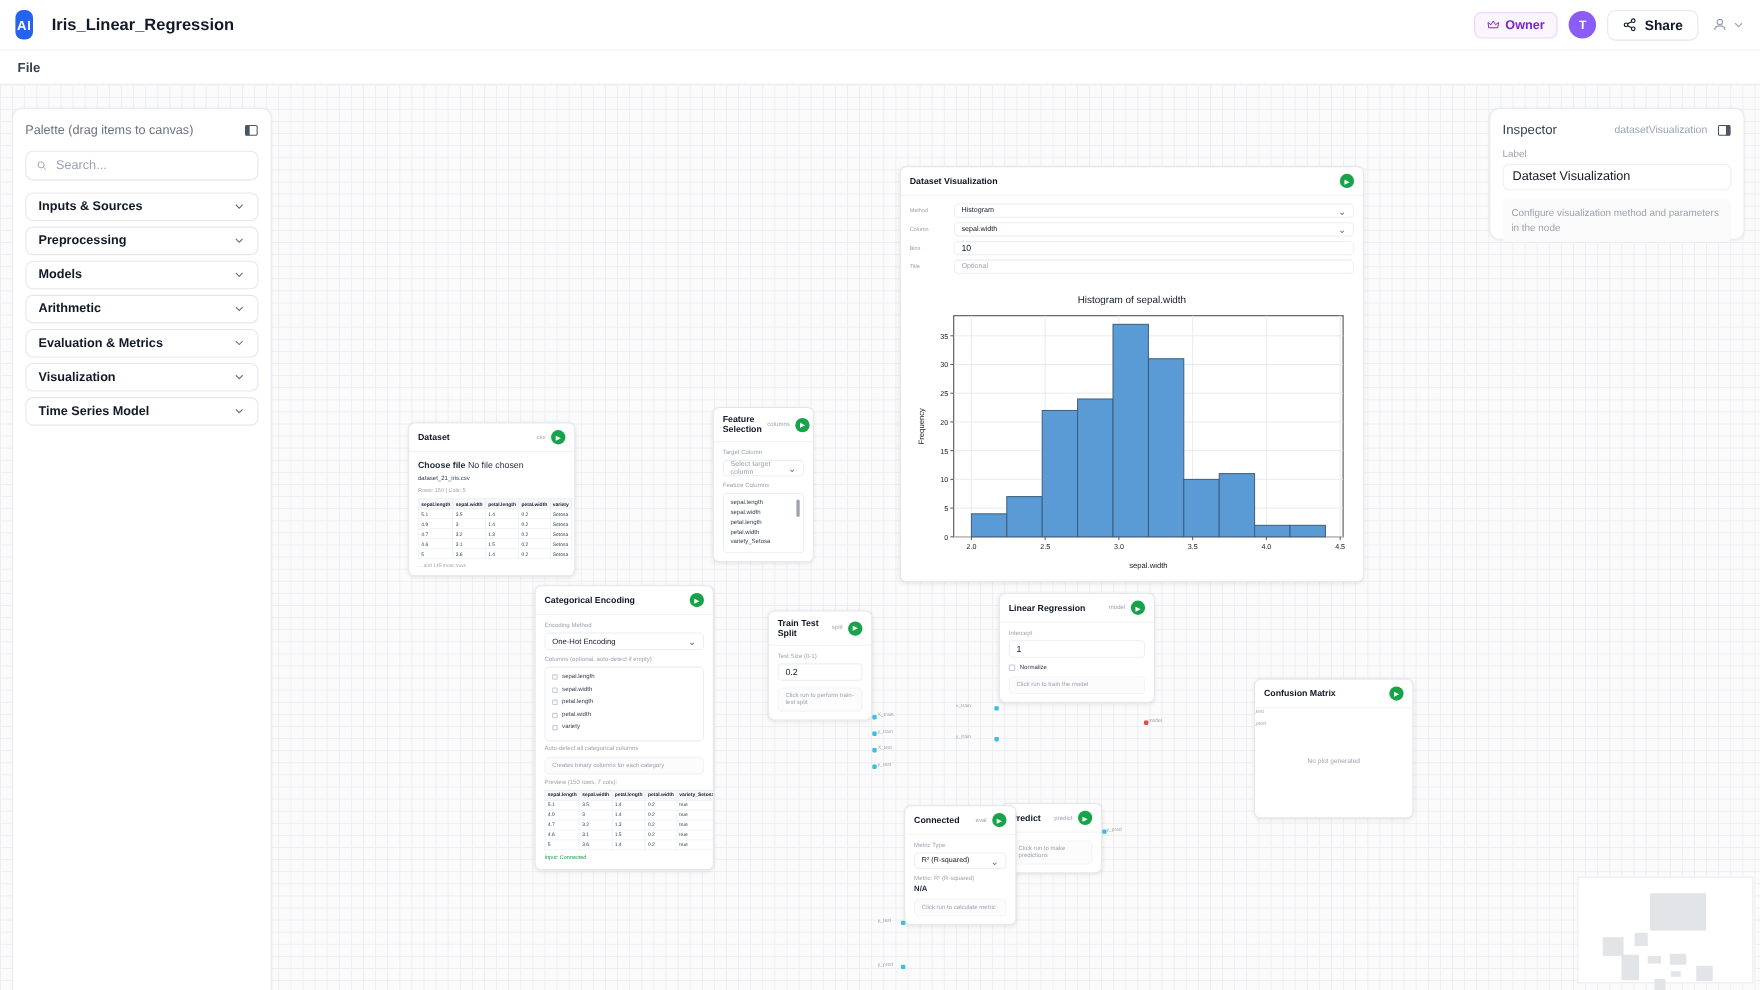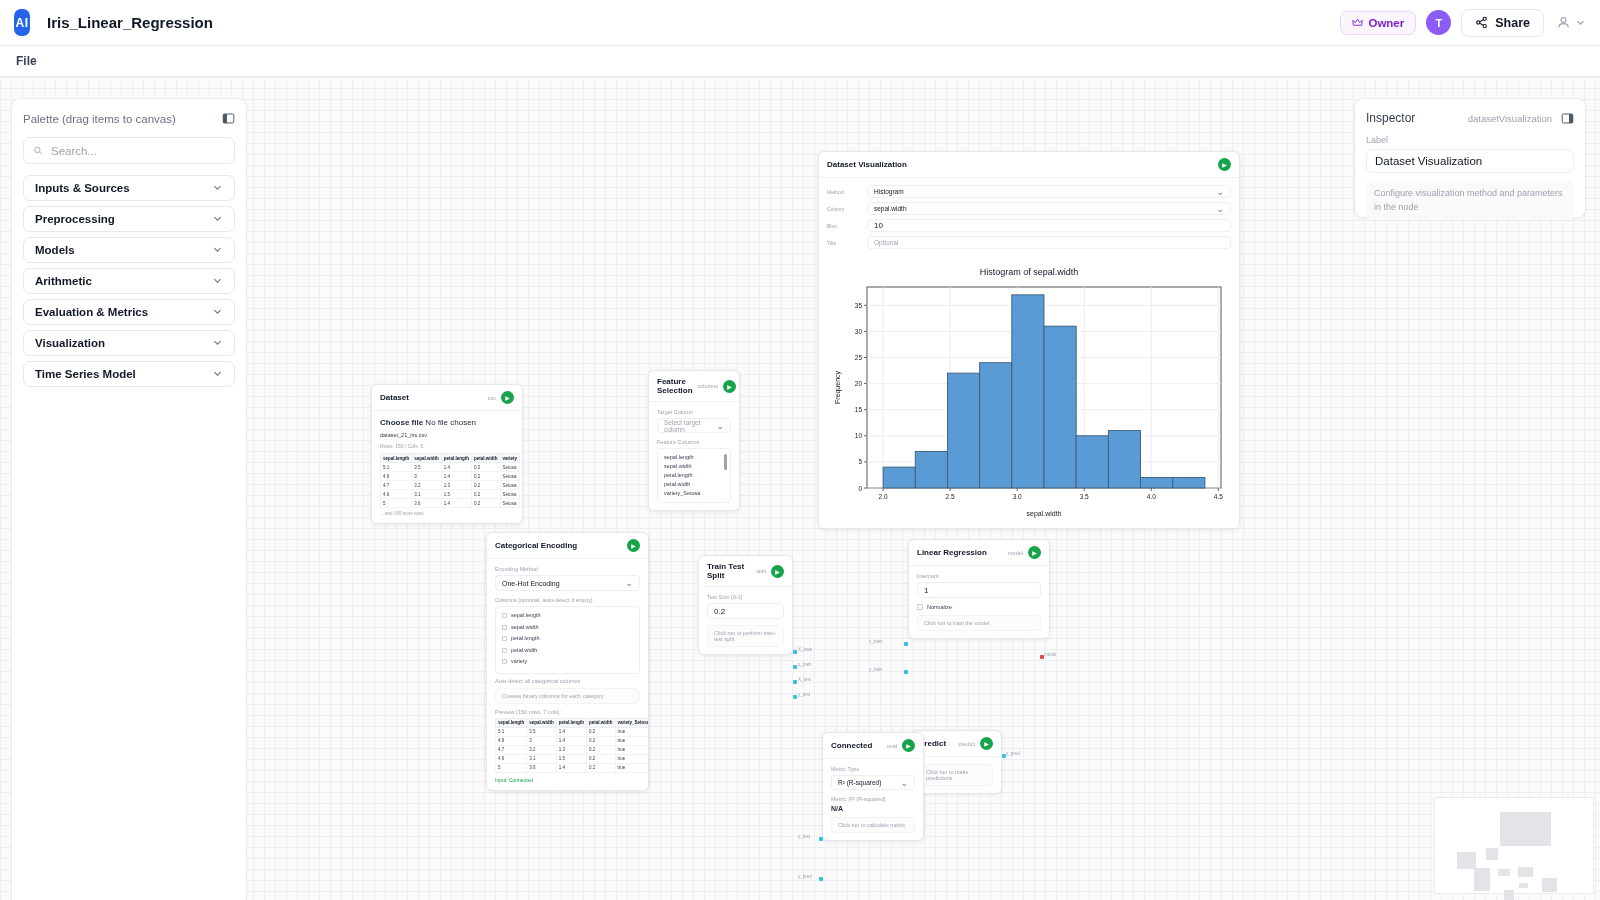--- a/index.html
+++ b/index.html
@@ -680,20 +680,33 @@
       <div class="hint-box">Click run to calculate metric</div>
     </div>
   </div>
   <div id="ev-ports">
       <div class="port" style="position: absolute; left: 819px; top: 760px; background: rgb(59, 191, 224); width: 4px; height: 4px; border-radius: 1px;"></div>
       <div class="port-lbl" style="position: absolute; left: 798px; top: 757px;">y_test</div>
       <div class="port" style="position: absolute; left: 819px; top: 800px; background: rgb(59, 191, 224); width: 4px; height: 4px; border-radius: 1px;"></div>
       <div class="port-lbl" style="position: absolute; left: 798px; top: 797px;">y_pred</div>
     </div>
 
+  <div class="node" style="left:1140px; top:540px; width:145px; height:127px;">
+    <div class="node-head">
+      <span class="node-title">Confusion Matrix</span>
+      <span class="run-btn" style="margin-left:auto">▶</span>
+    </div>
+    <div class="node-body" style="position:relative;height:100px">
+      <div id="cm-ports">
+          <div style="position: absolute; left: -4px; top: 0px; font-size: 4.5px; color: rgb(156, 163, 175);">y_test</div>
+          <div style="position: absolute; left: -4px; top: 11px; font-size: 4.5px; color: rgb(156, 163, 175);">y_pred</div>
+        </div>
+      <div style="position:absolute;left:0;right:0;top:46px;text-align:center;font-size:6px;color:#9ca3af">No plot generated</div>
+    </div>
+  </div>
 
   <div id="minimap">
     <div class="mm-node" style="left:65px;top:14px;width:51px;height:34px"></div>
     <div class="mm-node" style="left:22px;top:54px;width:19px;height:17px"></div>
     <div class="mm-node" style="left:51px;top:50px;width:12px;height:12px"></div>
     <div class="mm-node" style="left:39px;top:70px;width:16px;height:23px"></div>
     <div class="mm-node" style="left:63px;top:71px;width:12px;height:7px"></div>
     <div class="mm-node" style="left:83px;top:69px;width:15px;height:10px"></div>
     <div class="mm-node" style="left:84px;top:85px;width:9px;height:5px"></div>
     <div class="mm-node" style="left:107px;top:80px;width:15px;height:14px"></div>

